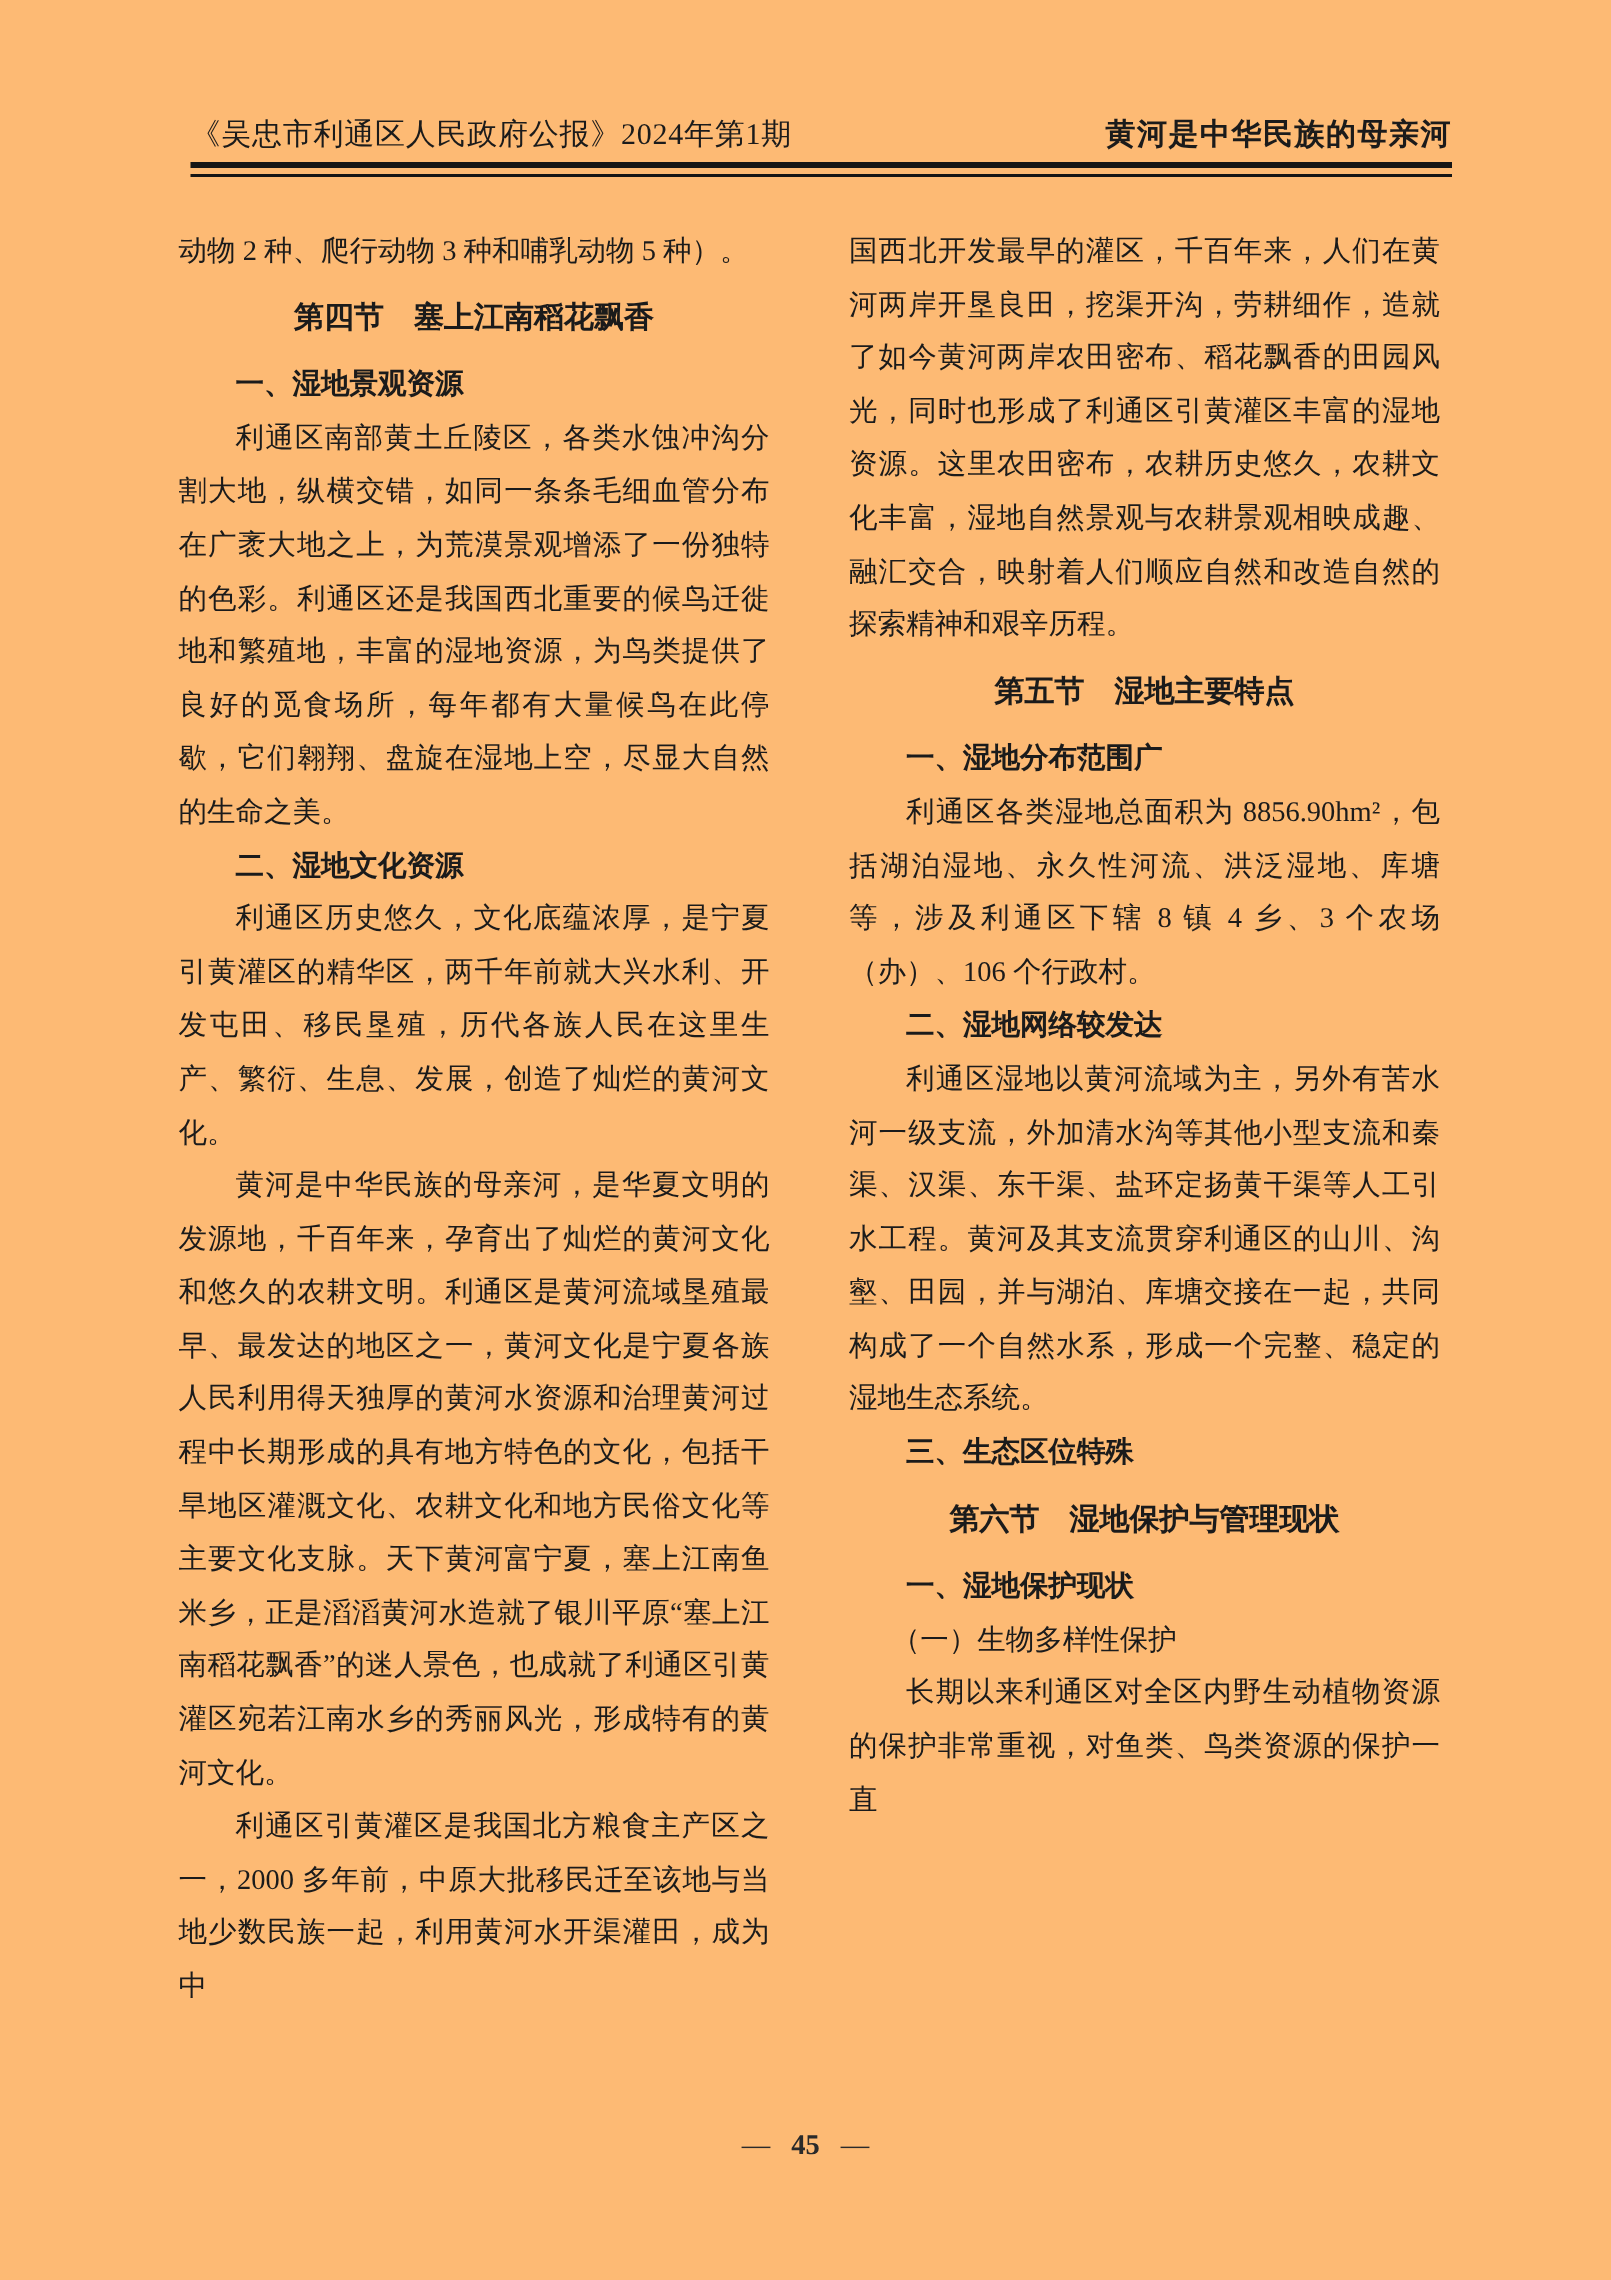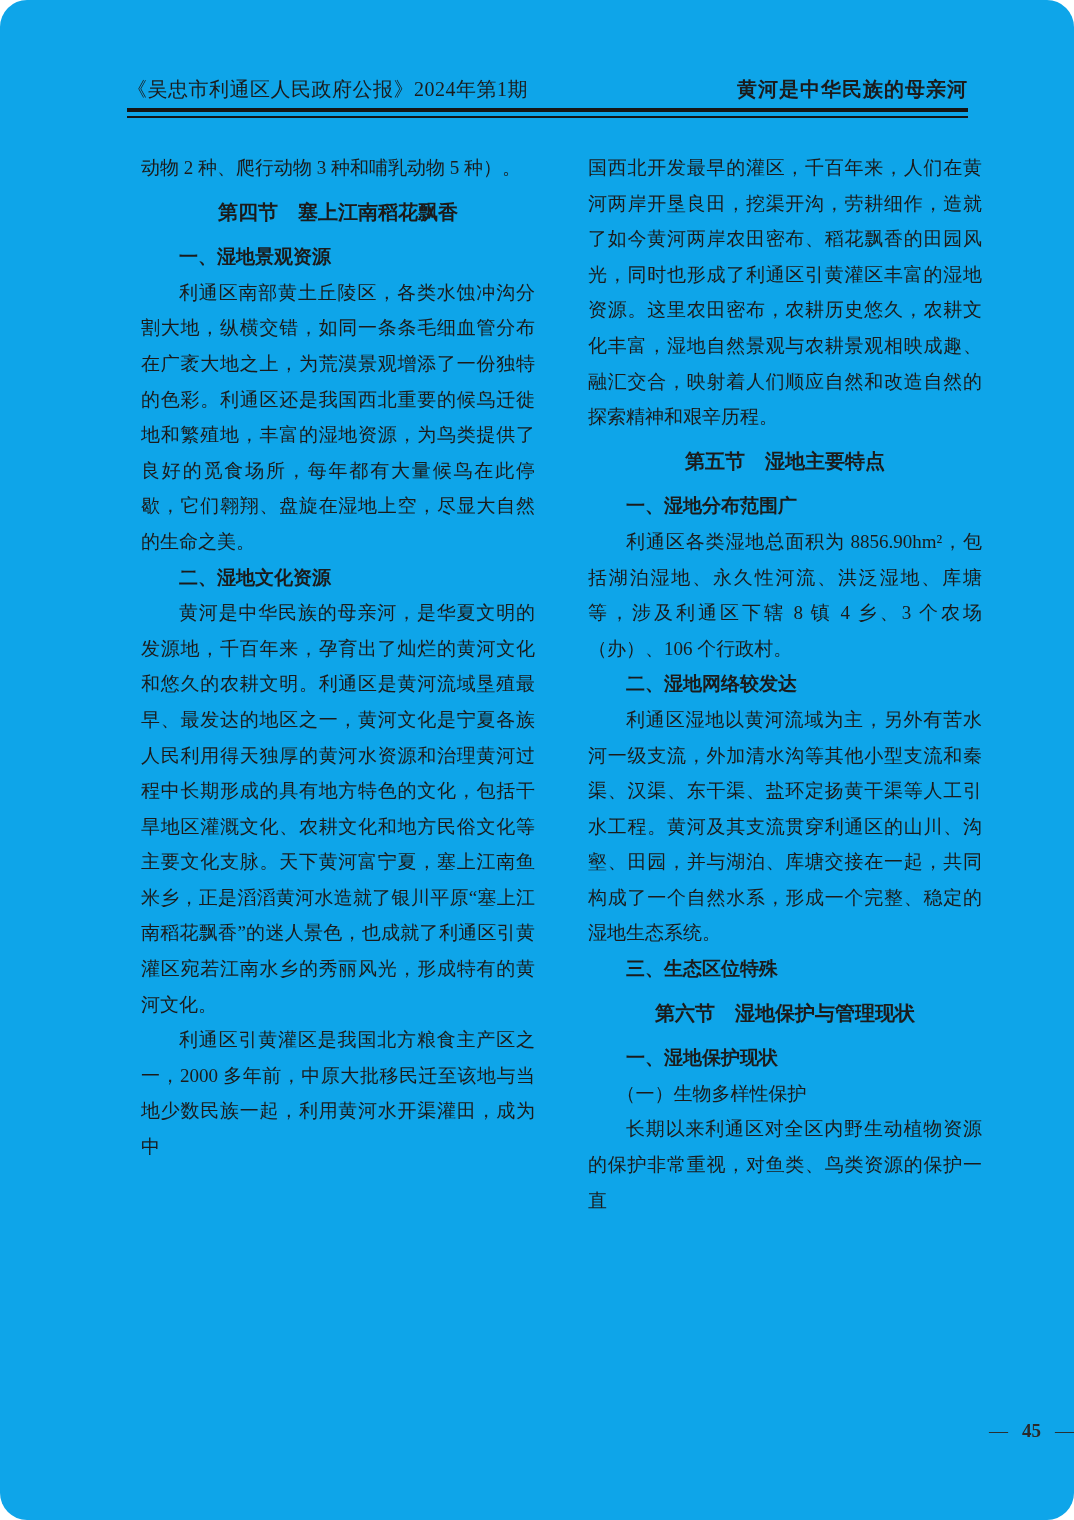--- a/index.html
+++ b/index.html
@@ -1,24 +1,23 @@
 <!DOCTYPE html>
 <html lang="zh"><head>
 <meta charset="utf-8">
 <style>
   html, body { margin: 0; padding: 0; background: #ffffff; }
   .page {
     position: relative;
     width: 1074px;
     height: 1520px;
-    background: #0ea5e9;
+    background: #fdba74;
     font-family: "Liberation Serif", "DejaVu Serif", serif;
     color: #1b1b1b;
     overflow: hidden;
-    border-radius: 27px;
   }
   .page-header {
     position: absolute;
     left: 127px;
     width: 841px;
     top: 76px;
     display: flex;
     justify-content: space-between;
     align-items: baseline;
     font-size: 20px;
@@ -29,21 +28,21 @@
     font-family: "Liberation Sans", "DejaVu Sans", sans-serif;
     font-weight: bold;
     letter-spacing: 1px;
   }
   .header-rule { position: absolute; left: 127px; width: 841px; top: 108px; }
   .header-rule .thick { height: 4px; background: #151515; }
   .header-rule .thin  { height: 2px; background: #151515; margin-top: 4px; }
 
   .content {
     position: absolute;
-    left: 141px;
+    left: 119px;
     top: 150px;
     width: 841px;
     display: flex;
     gap: 53px;
   }
   .col {
     width: 398px;
     text-align: justify;
     font-size: 19px;
     line-height: 35.6px;
@@ -68,21 +67,21 @@
   .h3 {
     font-weight: normal;
     text-indent: 1.5em;
     text-align: left;
   }
   .page-footer {
     position: absolute;
     left: 0;
     width: 100%;
     top: 1420px;
-    text-align: right;
+    text-align: center;
     font-size: 19px;
     color: #2a2a2a;
   }
   .page-footer .num { font-weight: bold; margin: 0 14px; }
   .page-footer .dash { letter-spacing: 0; }
 </style>
 </head>
 <body>
 
 <div class="page">
@@ -98,20 +97,21 @@
   </div>
 
   <div class="content">
 
     <div class="col">
       <div class="blk cont">动物 2 种、爬行动物 3 种和哺乳动物 5 种）。</div>
       <div class="blk h1">第四节　塞上江南稻花飘香</div>
       <div class="blk h2">一、湿地景观资源</div>
       <div class="blk p">利通区南部黄土丘陵区，各类水蚀冲沟分割大地，纵横交错，如同一条条毛细血管分布在广袤大地之上，为荒漠景观增添了一份独特的色彩。利通区还是我国西北重要的候鸟迁徙地和繁殖地，丰富的湿地资源，为鸟类提供了良好的觅食场所，每年都有大量候鸟在此停歇，它们翱翔、盘旋在湿地上空，尽显大自然的生命之美。</div>
       <div class="blk h2">二、湿地文化资源</div>
+      <div class="blk p">利通区历史悠久，文化底蕴浓厚，是宁夏引黄灌区的精华区，两千年前就大兴水利、开发屯田、移民垦殖，历代各族人民在这里生产、繁衍、生息、发展，创造了灿烂的黄河文化。</div>
       <div class="blk p">黄河是中华民族的母亲河，是华夏文明的发源地，千百年来，孕育出了灿烂的黄河文化和悠久的农耕文明。利通区是黄河流域垦殖最早、最发达的地区之一，黄河文化是宁夏各族人民利用得天独厚的黄河水资源和治理黄河过程中长期形成的具有地方特色的文化，包括干旱地区灌溉文化、农耕文化和地方民俗文化等主要文化支脉。天下黄河富宁夏，塞上江南鱼米乡，正是滔滔黄河水造就了银川平原“塞上江南稻花飘香”的迷人景色，也成就了利通区引黄灌区宛若江南水乡的秀丽风光，形成特有的黄河文化。</div>
       <div class="blk p">利通区引黄灌区是我国北方粮食主产区之一，2000 多年前，中原大批移民迁至该地与当地少数民族一起，利用黄河水开渠灌田，成为中</div>
     </div>
 
     <div class="col">
       <div class="blk cont">国西北开发最早的灌区，千百年来，人们在黄河两岸开垦良田，挖渠开沟，劳耕细作，造就了如今黄河两岸农田密布、稻花飘香的田园风光，同时也形成了利通区引黄灌区丰富的湿地资源。这里农田密布，农耕历史悠久，农耕文化丰富，湿地自然景观与农耕景观相映成趣、融汇交合，映射着人们顺应自然和改造自然的探索精神和艰辛历程。</div>
       <div class="blk h1">第五节　湿地主要特点</div>
       <div class="blk h2">一、湿地分布范围广</div>
       <div class="blk p">利通区各类湿地总面积为 8856.90hm²，包括湖泊湿地、永久性河流、洪泛湿地、库塘等，涉及利通区下辖 8 镇 4 乡、3 个农场（办）、106 个行政村。</div>
       <div class="blk h2">二、湿地网络较发达</div>

